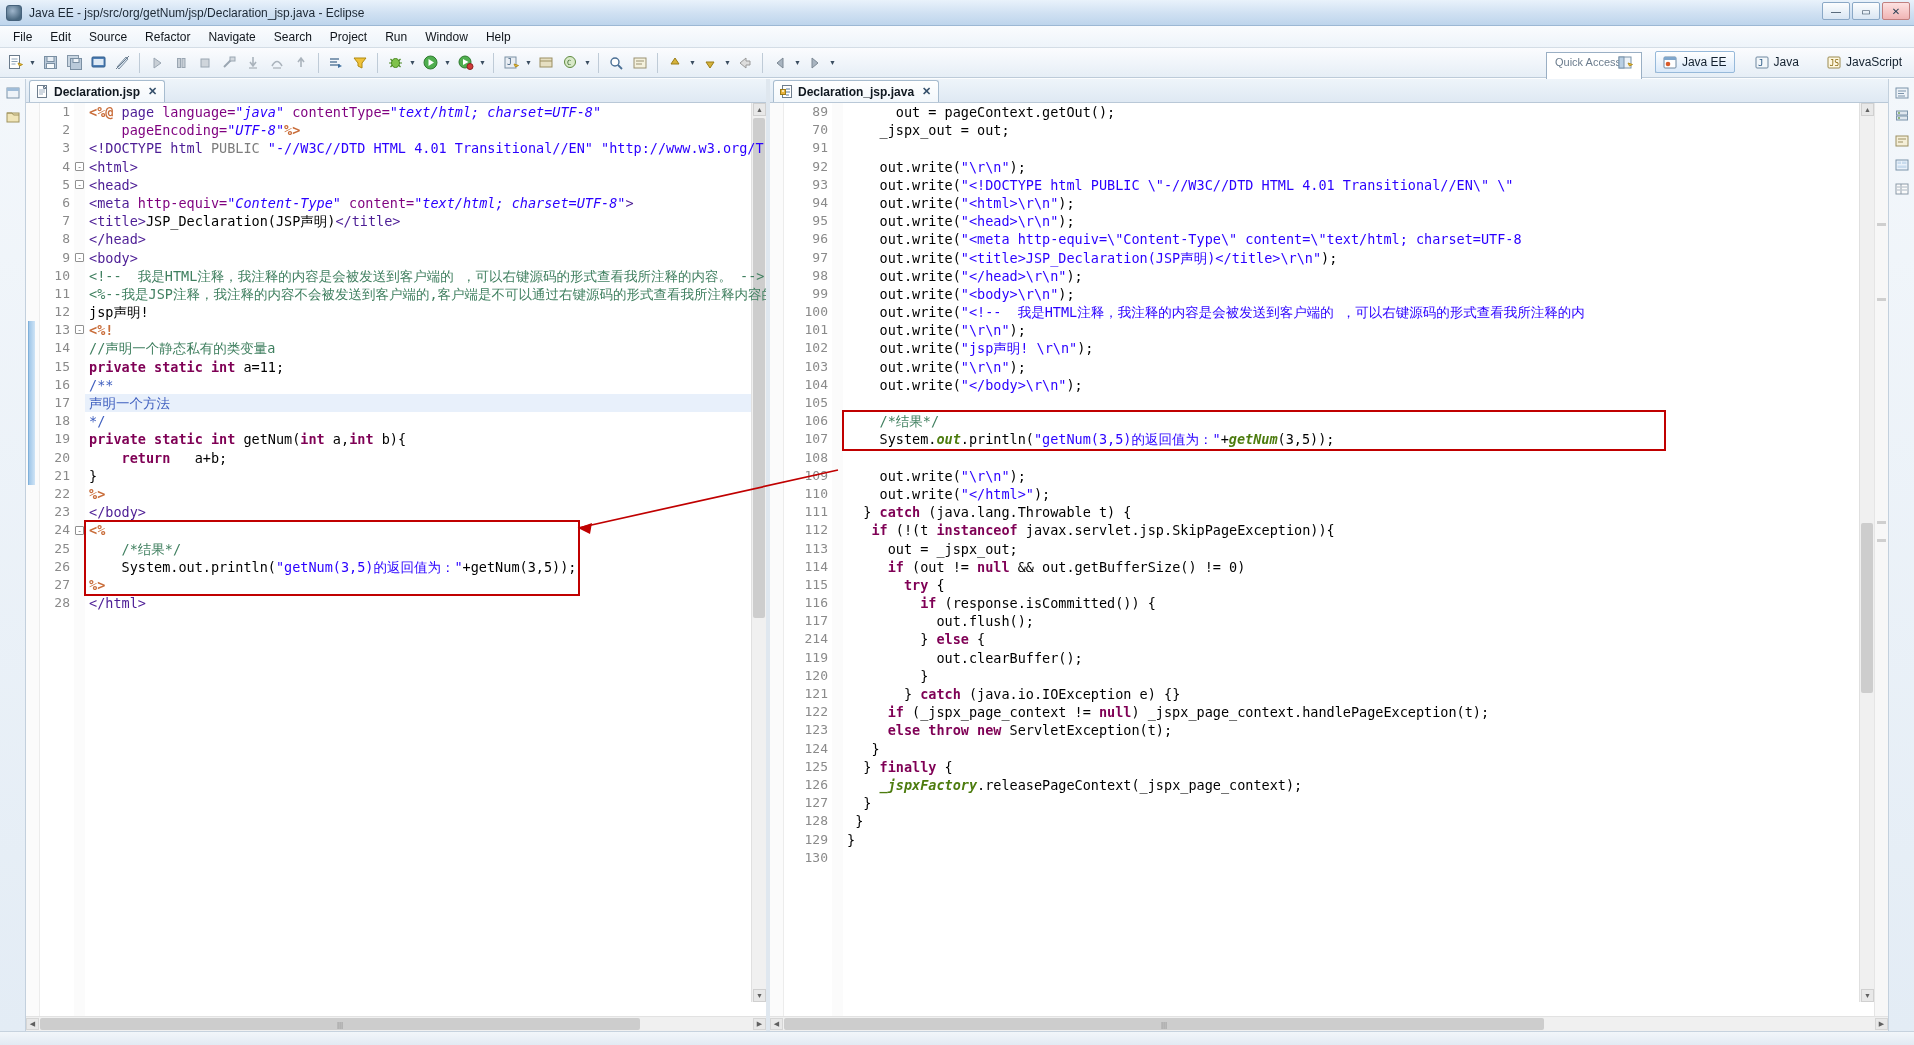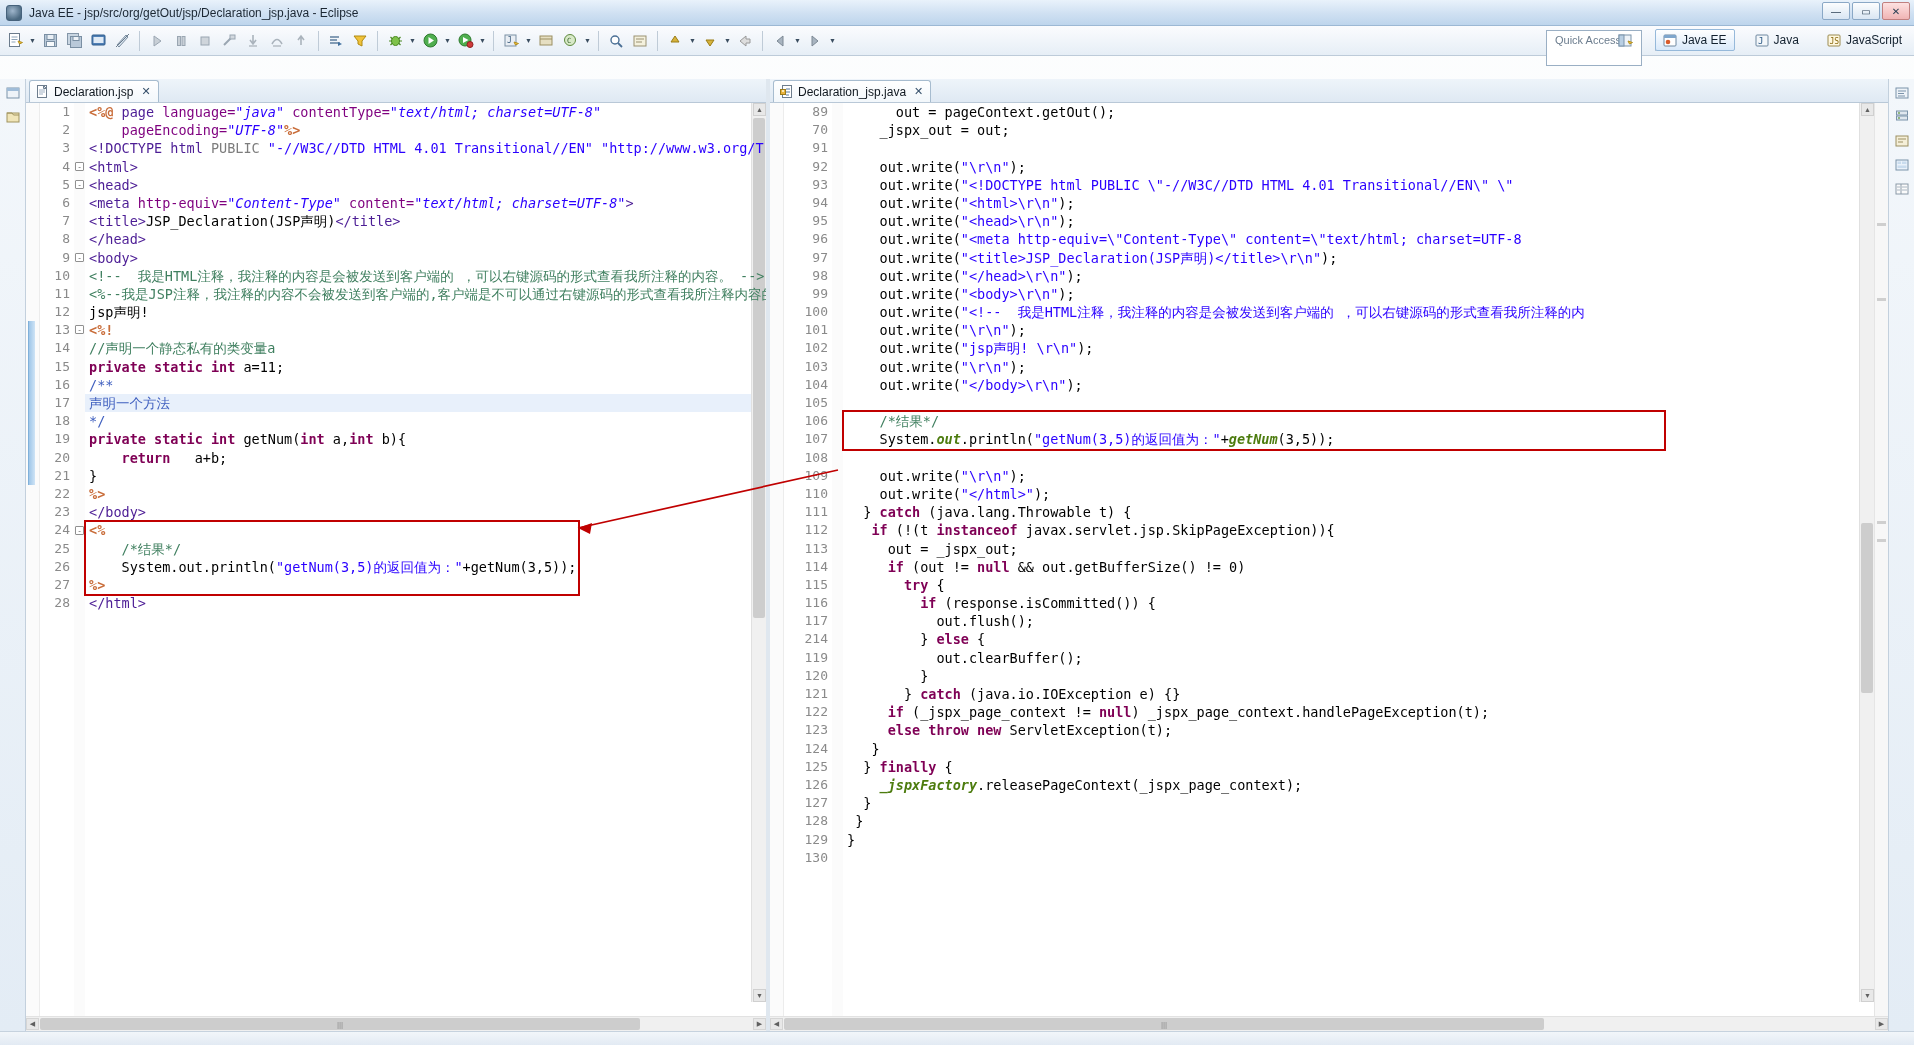--- a/index.html
+++ b/index.html
@@ -156,20 +156,21 @@
   .pane-left { width: 744px; border-right: 4px solid #dfe7ef; }
   .pane-right { flex: 1; }
 
   .tabrow {
     height: 24px;
     background: linear-gradient(#eef4fa, #dfe9f3);
     border-bottom: 1px solid #b9c8d7;
     display: flex; align-items: flex-end;
     padding-left: 3px;
     position: relative;
+    font-weight: bold;
   }
   .tab {
     display: flex; align-items: center; gap: 5px;
     height: 22px; padding: 0 7px 0 6px;
     background: linear-gradient(#ffffff, #f2f7fb);
     border: 1px solid #a7bccf;
     border-bottom: none;
     border-radius: 3px 3px 0 0;
     font-size: 12px; color: #101820;
     white-space: nowrap;
@@ -329,28 +330,40 @@
     border-top: 1px solid #c6d2de;
   }
 </style>
 </head>
 <body>
 
 <div id="app">
 
   <div class="titlebar">
     <div class="win-icon"></div>
-    <div class="win-title">Java EE - jsp/src/org/getOut/jsp/Declaration_jsp.java - Eclipse</div>
+    <div class="win-title">Java EE - jsp/src/org/getNum/jsp/Declaration_jsp.java - Eclipse</div>
     <div class="win-btns">
       <div class="win-btn">—</div>
       <div class="win-btn">▭</div>
       <div class="win-btn close">✕</div>
     </div>
   </div>
 
+  <div class="menubar">
+    <div class="menu-item">File</div>
+    <div class="menu-item">Edit</div>
+    <div class="menu-item">Source</div>
+    <div class="menu-item">Refactor</div>
+    <div class="menu-item">Navigate</div>
+    <div class="menu-item">Search</div>
+    <div class="menu-item">Project</div>
+    <div class="menu-item">Run</div>
+    <div class="menu-item">Window</div>
+    <div class="menu-item">Help</div>
+  </div>
 
   <div class="toolbar">
 
     <div class="tb-group">
       <div class="tb-btn">
         <svg class="ico" width="17" height="17" viewBox="0 0 17 17">
           <rect x="2.5" y="1.5" width="10" height="13" fill="#fff" stroke="#6b7b8c"></rect>
           <line x1="4.5" y1="5" x2="10.5" y2="5" stroke="#8da3b8"></line>
           <line x1="4.5" y1="7.5" x2="10.5" y2="7.5" stroke="#8da3b8"></line>
           <line x1="4.5" y1="10" x2="8.5" y2="10" stroke="#8da3b8"></line>

